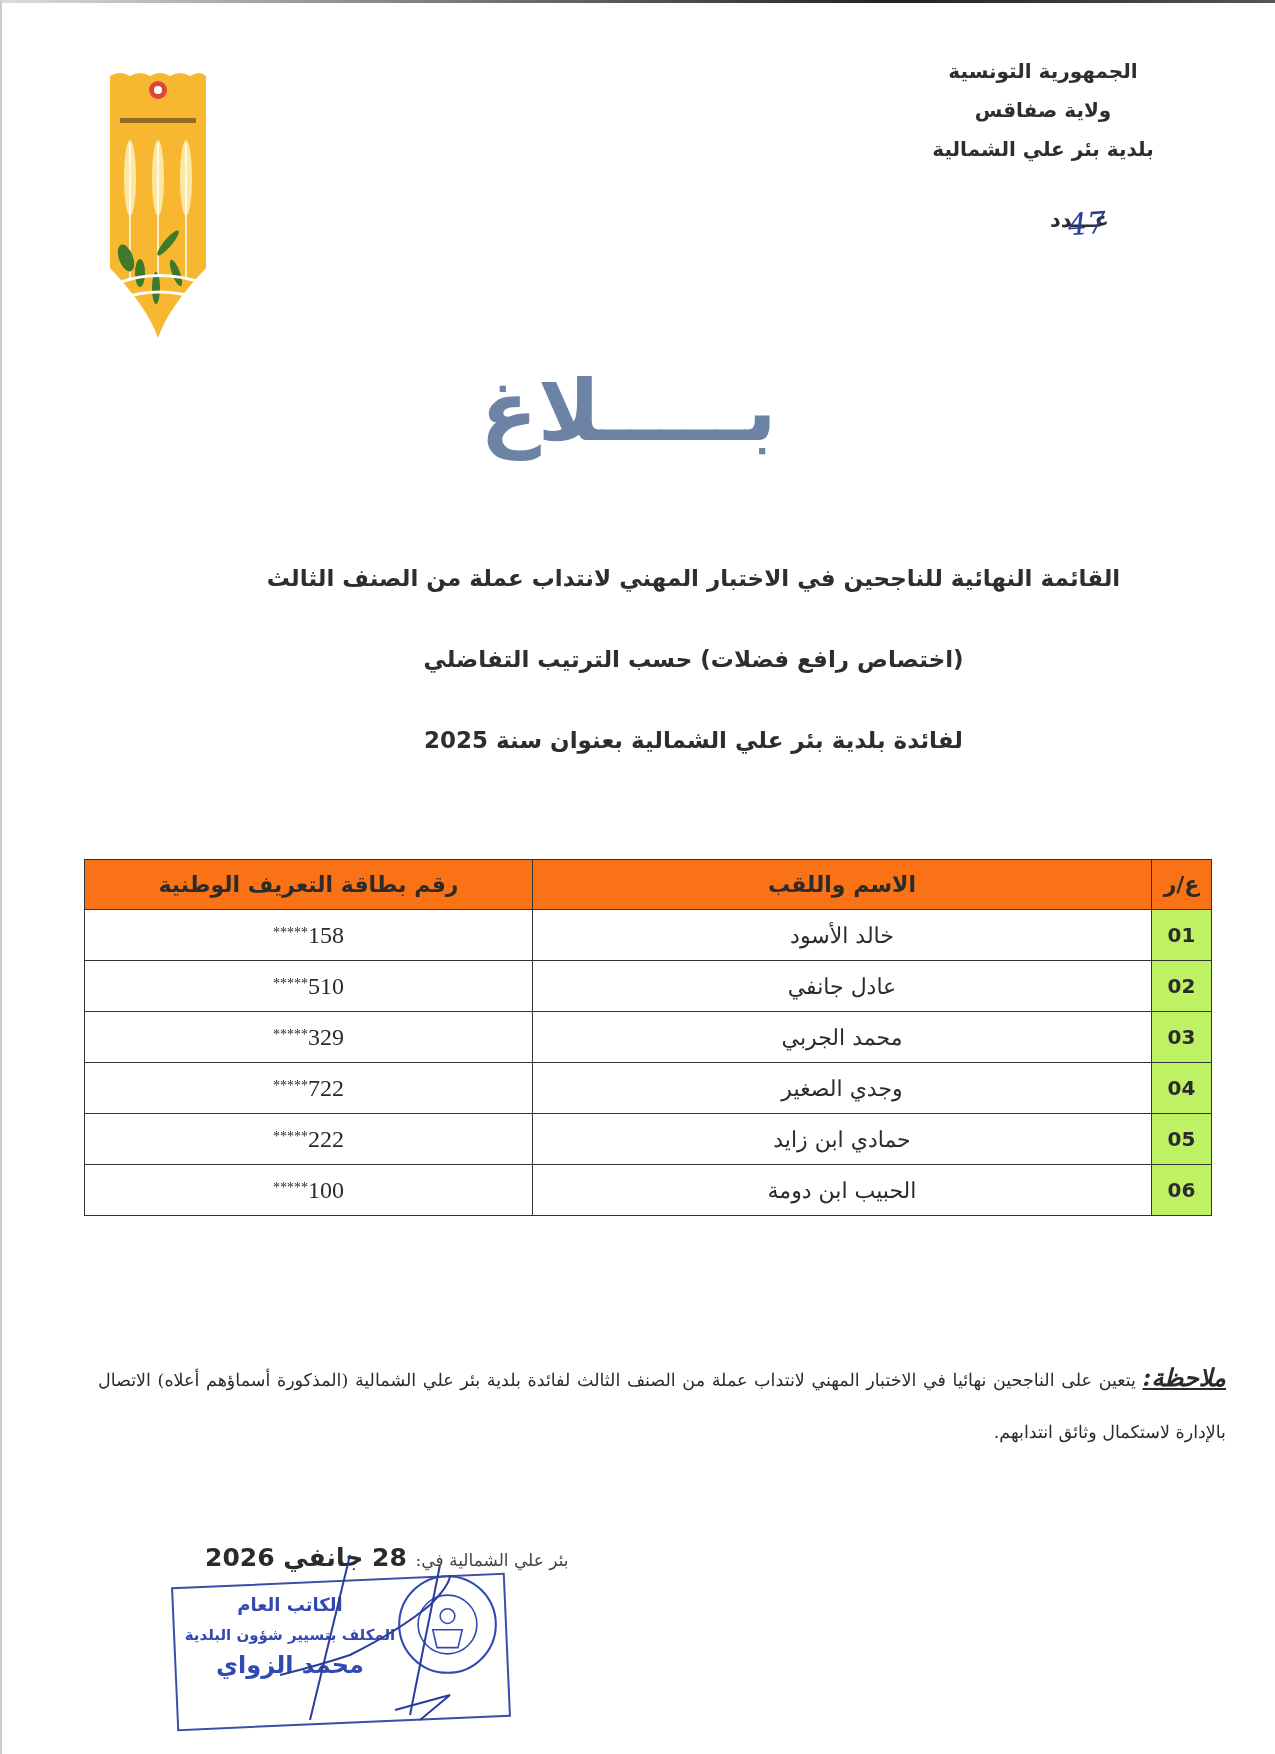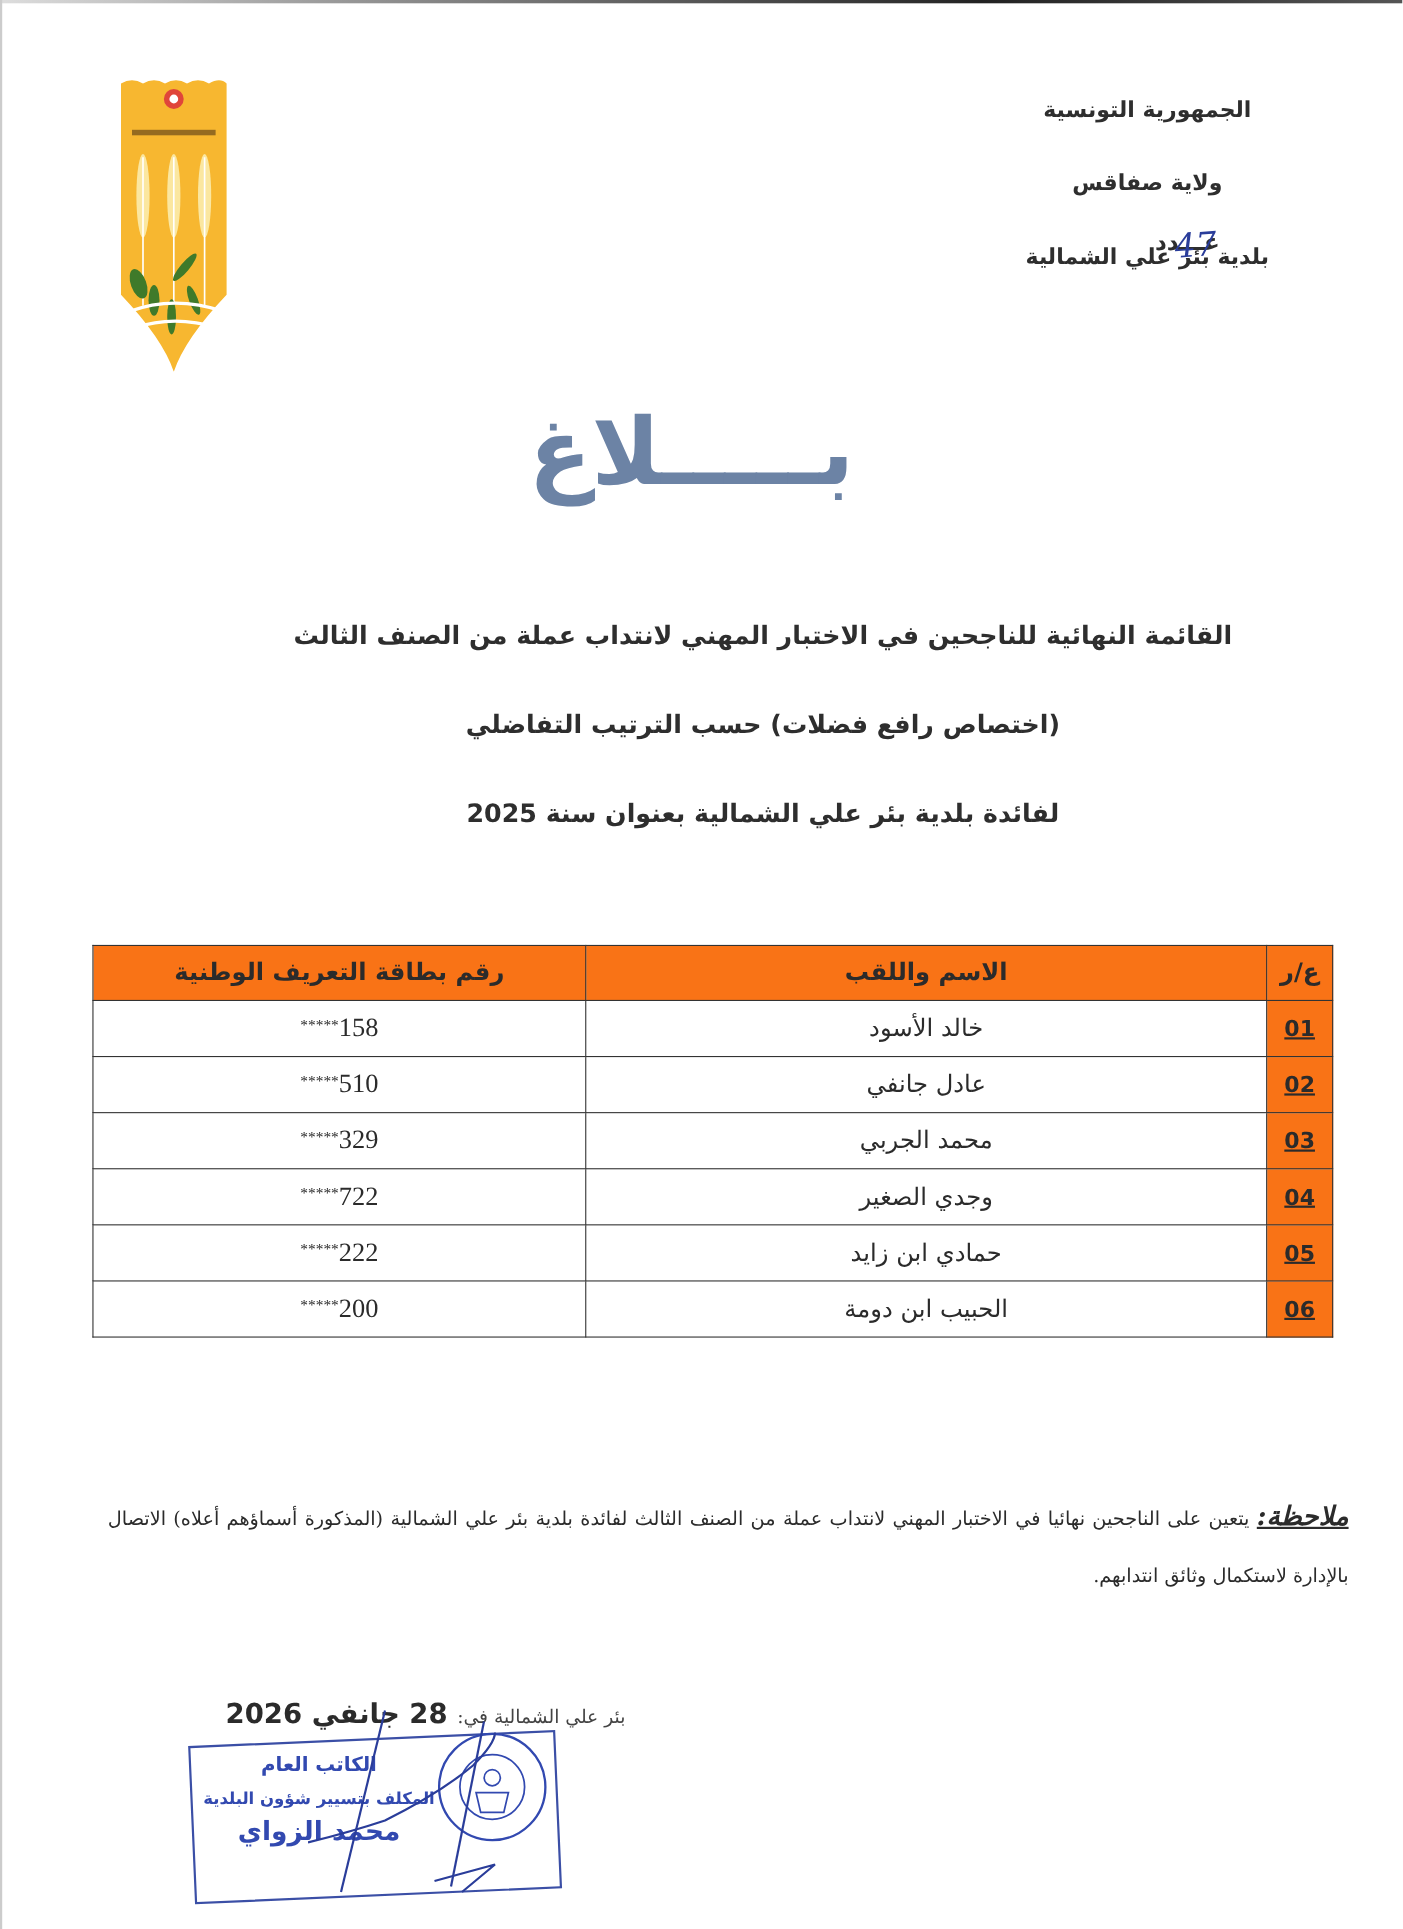--- a/index.html
+++ b/index.html
@@ -5,21 +5,21 @@
   html, body { margin: 0; padding: 0; background: #ffffff; }
   body { width: 1275px; height: 1754px; position: relative; overflow: hidden;
          font-family: "DejaVu Sans", sans-serif; color: #2b2b2b; }
   .scan-edge { position: absolute; left: 0; top: 0; width: 1275px; height: 3px;
                background: linear-gradient(to right, #ddd 0%, #888 30%, #222 70%, #555 100%); }
   .scan-left { position: absolute; left: 0; top: 0; width: 2px; height: 1754px; background: #ccc; }
 
   
   .header-right { position: absolute; right: 102px; top: 52px; width: 260px;
                   direction: rtl; text-align: center; font-weight: bold; font-size: 20px; line-height: 39px; color: #2e2e2e; }
-  .header-right .line { display: block; margin-top: 28px; }
+  .header-right .line { display: block; }
   .ref-line { position: absolute; left: 1050px; top: 208px; direction: rtl; font-weight: bold; font-size: 21px; color: #2e2e2e; }
   .ref-number { position: absolute; left: 1068px; top: 206px; font-family: "DejaVu Serif", serif;
                 color: #2a3d9a; font-size: 30px; font-style: italic; transform: rotate(-4deg); }
 
   
   .logo { position: absolute; left: 108px; top: 68px; width: 100px; height: 270px; }
 
   
   .main-title { position: absolute; left: 0; width: 1257px; top: 362px; text-align: center;
                 font-size: 84px; font-weight: bold; color: #6c83a5; direction: rtl; letter-spacing: 2px; }
@@ -30,21 +30,21 @@
   .sub2 { top: 646px; left: 56px; }
   .sub3 { top: 727px; left: 56px; }
 
   
   .results-table { position: absolute; left: 84px; top: 859px; width: 1128px; border-collapse: collapse; direction: rtl; }
   .results-table th, .results-table td { border: 1.5px solid #333; }
   .results-table th { background: #f97316; height: 47px; font-size: 22px; font-weight: bold; color: #2b2b2b; }
   .results-table td { height: 48px; font-size: 22px; text-align: center; }
   .col-num { width: 57px; }
   .col-name { width: 616px; }
-  .results-table td.num-cell { background: #f97316; font-weight: bold; text-decoration: underline; font-size: 20px; }
+  .results-table td.num-cell { background: #bef264; font-weight: bold; font-size: 20px; }
   .results-table td.name-cell { font-family: "DejaVu Serif", serif; font-size: 22px; }
   .results-table td.id-cell { font-family: "Liberation Serif", serif; font-size: 24px; direction: ltr; }
   .stars { font-size: 14px; vertical-align: 6px; }
 
   
   .note { position: absolute; left: 98px; top: 1352px; width: 1128px; direction: rtl; text-align: justify;
           font-family: "DejaVu Serif", serif; font-size: 17.5px; line-height: 52px; color: #2b2b2b; }
   .note-label { font-weight: bold; font-size: 24px; text-decoration: underline; font-style: italic; }
 
   
@@ -136,21 +136,21 @@
       <td class="id-cell"><span class="stars">*****</span><span>722</span></td>
     </tr>
     <tr>
       <td class="num-cell">05</td>
       <td class="name-cell">حمادي ابن زايد</td>
       <td class="id-cell"><span class="stars">*****</span><span>222</span></td>
     </tr>
     <tr>
       <td class="num-cell">06</td>
       <td class="name-cell">الحبيب ابن دومة</td>
-      <td class="id-cell"><span class="stars">*****</span><span>200</span></td>
+      <td class="id-cell"><span class="stars">*****</span><span>100</span></td>
     </tr>
   </tbody>
 </table>
 
 <div class="note">
   <span class="note-label">ملاحظة:</span>
   <span>يتعين على الناجحين نهائيا في الاختبار المهني لانتداب عملة من الصنف الثالث لفائدة بلدية بئر علي الشمالية (المذكورة أسماؤهم أعلاه) الاتصال بالإدارة لاستكمال وثائق انتدابهم.</span>
 </div>
 
 <div class="sig-date">

